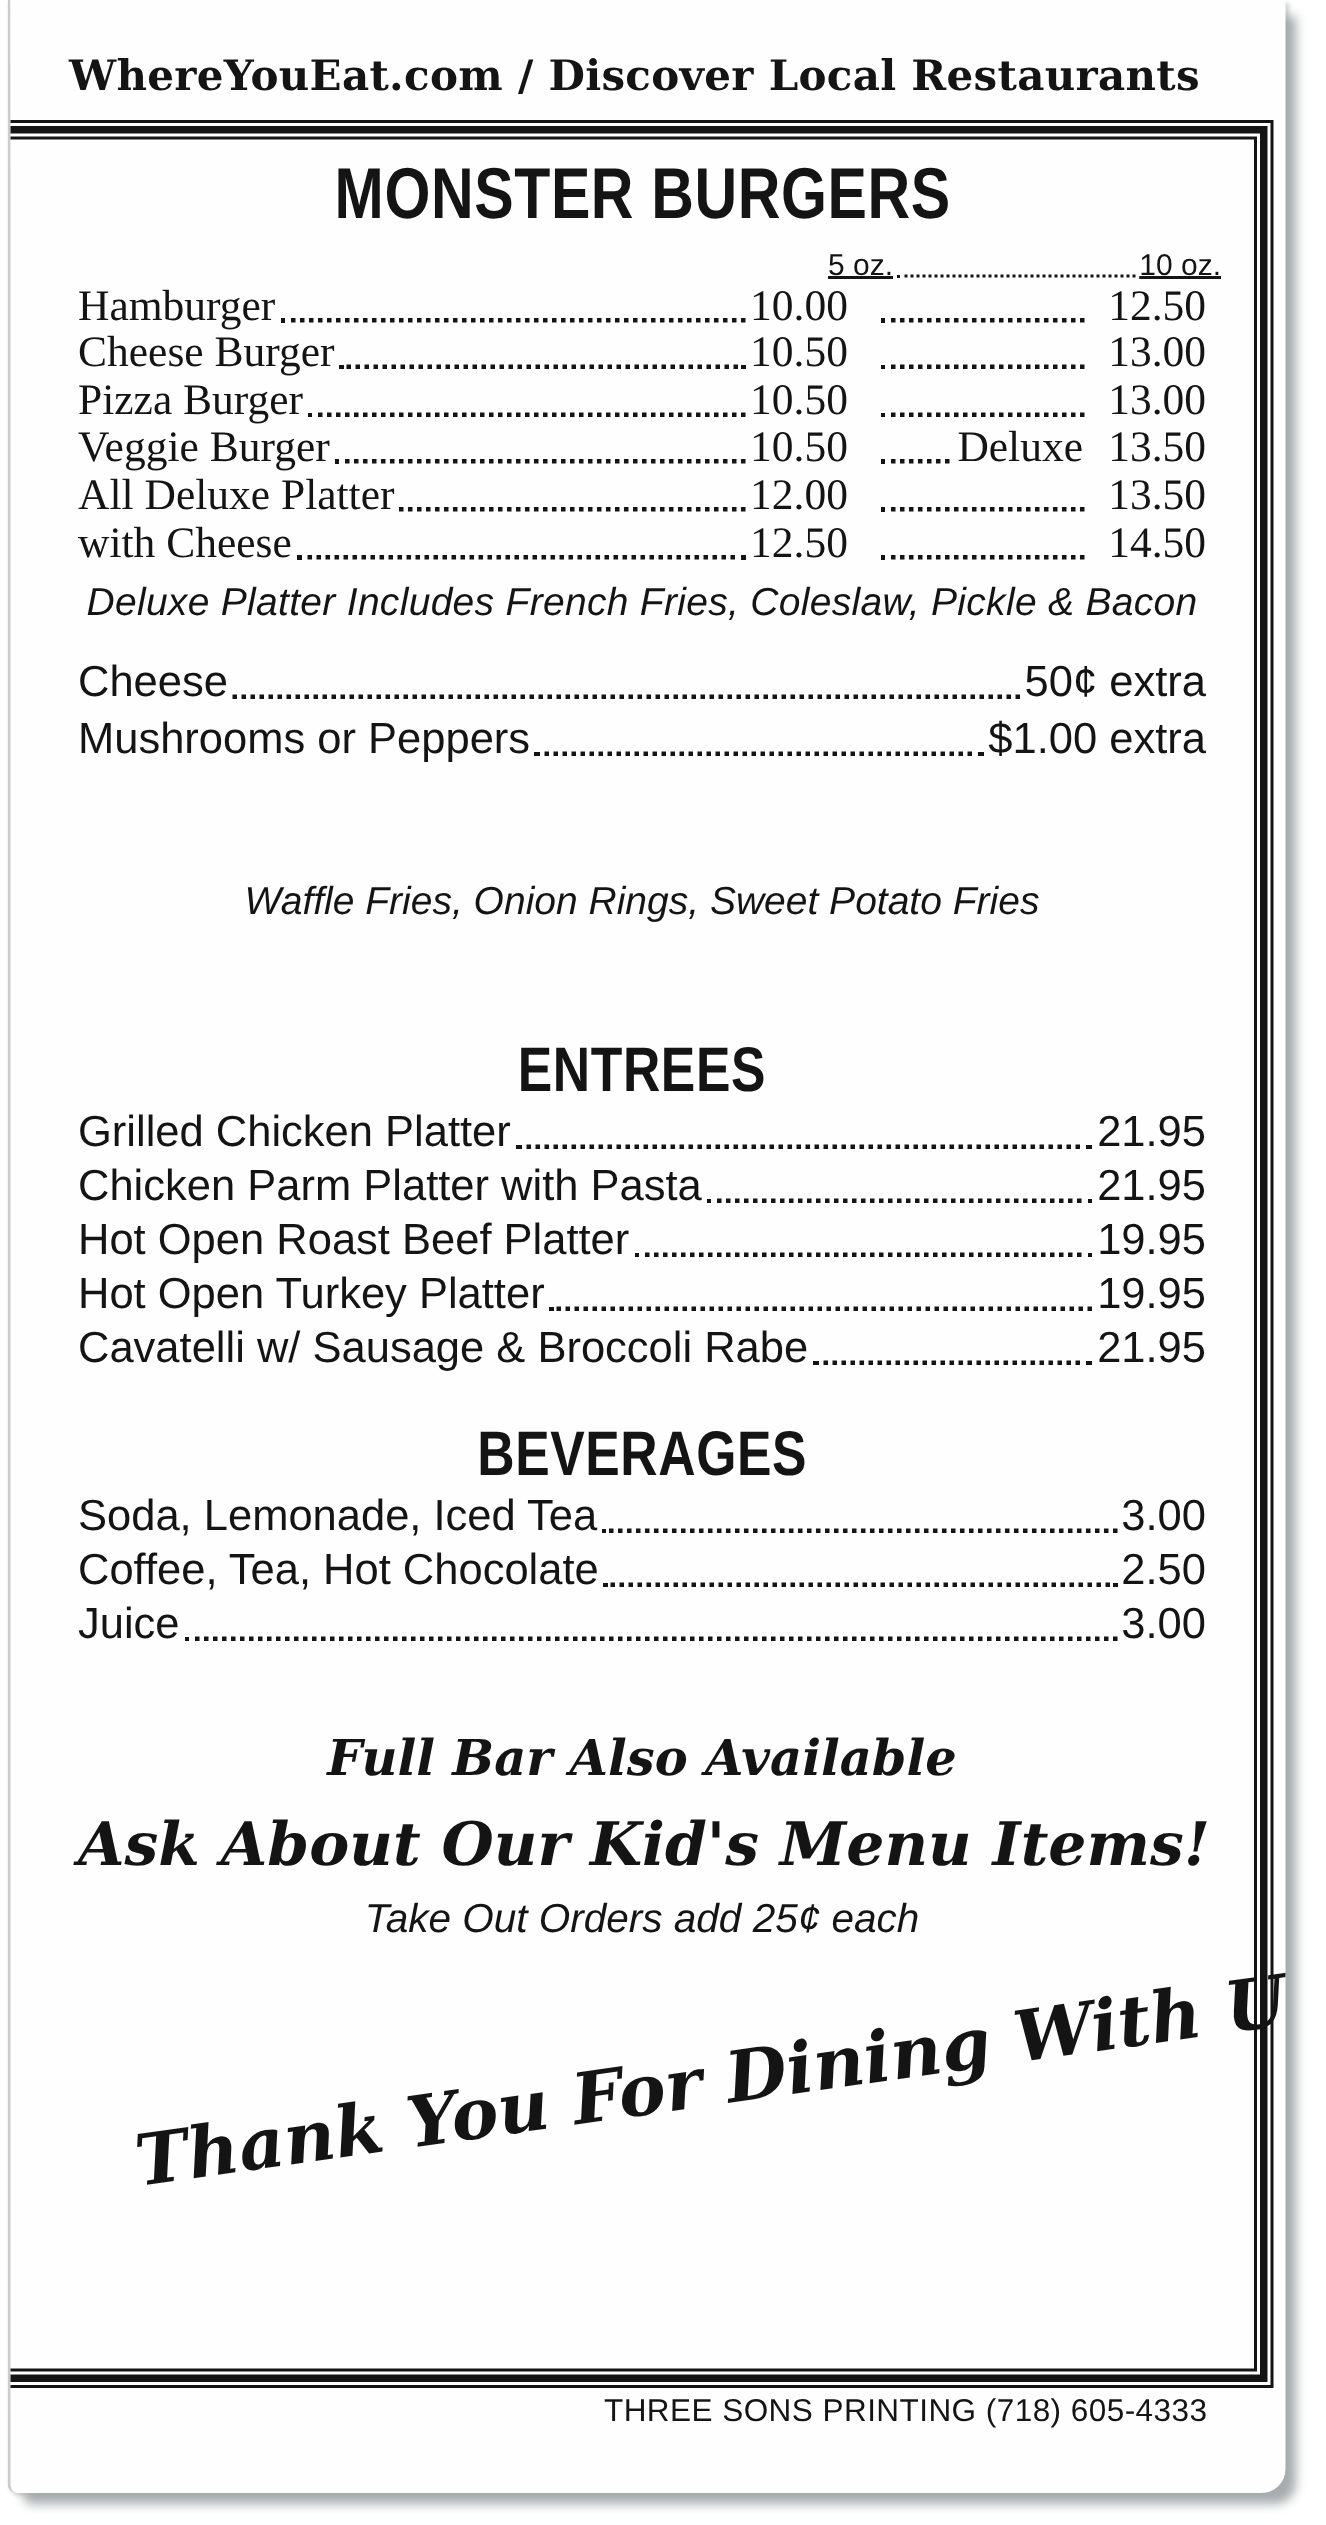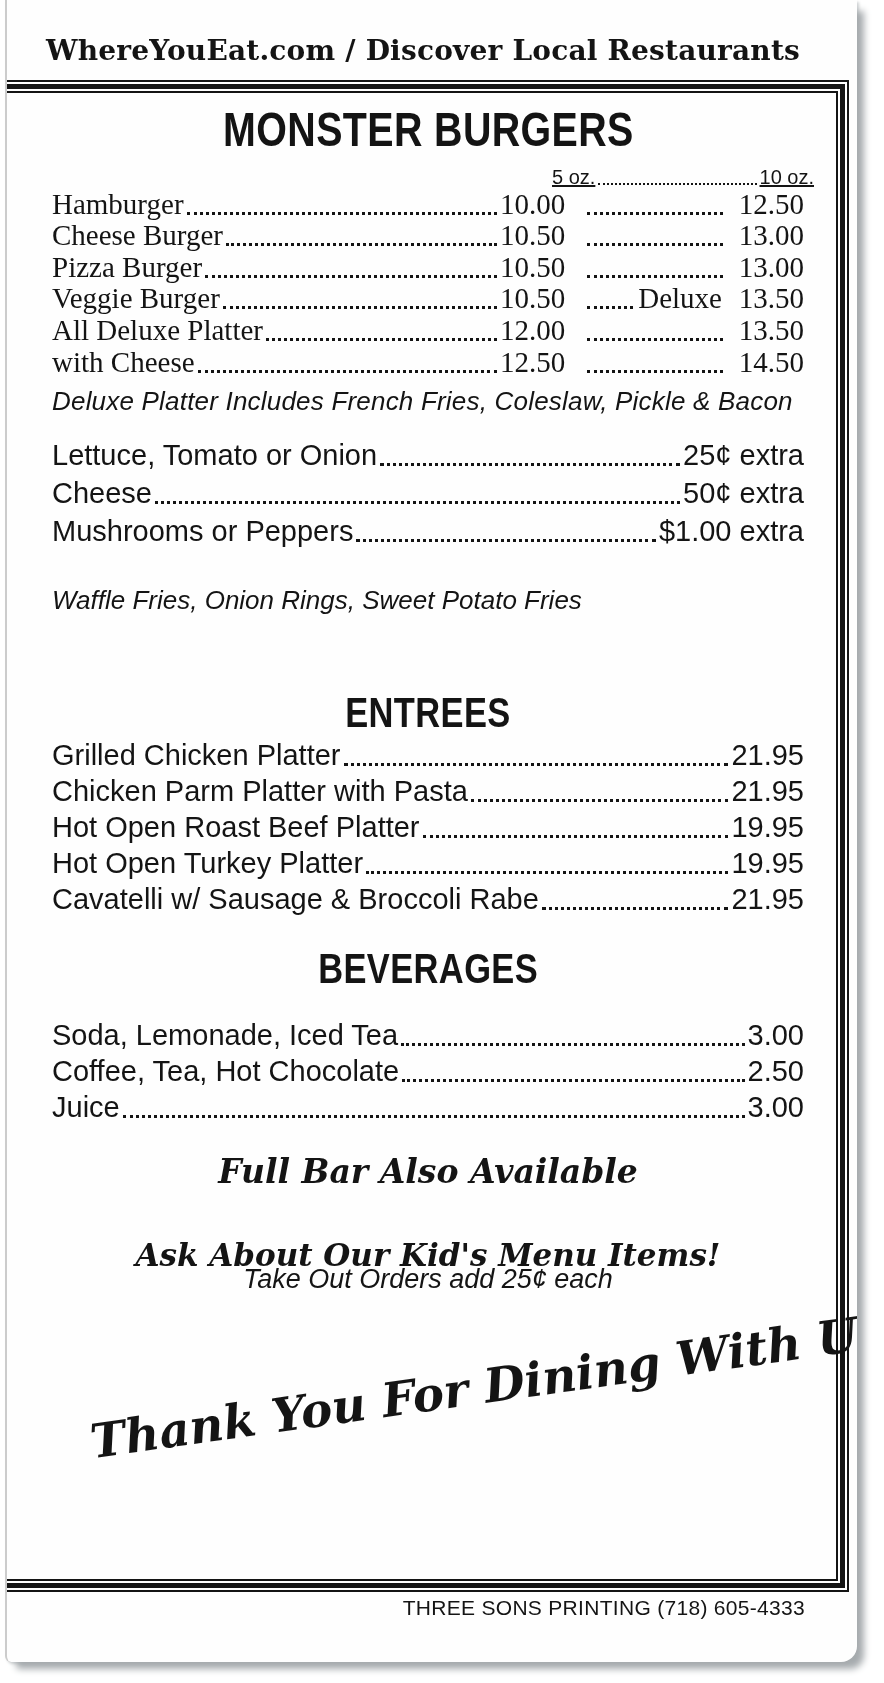--- a/index.html
+++ b/index.html
@@ -45,29 +45,29 @@
   .p2 { width:78px; text-align:right; }
   .mid:not(:empty) { margin:0 4px 0 2px; }
 
   .extras-rows { top:342px; }
   .extras-rows .mrow { height:38px; }
   .extras-rows .px { text-align:right; }
 
   .entree-rows { top:644px; }
   .entree-rows .mrow, .bev-rows .mrow { height:36px; }
   .entree-rows .p2, .bev-rows .p2 { width:auto; }
-  .bev-rows { top:900px;margin-top:24px; }
-
-  .note-italic { font-style:italic; }
+  .bev-rows { top:900px; }
+
+  .note-italic { text-align:center; font-style:italic; }
   .deluxe-note { top:294px; font-size:26px; letter-spacing:0.2px; }
   .sub-note { top:492px; font-size:26px; line-height:33px; }
 
   .script-line { text-align:center; font-family:"DejaVu Serif", serif; font-style:italic; font-weight:bold; white-space:nowrap; }
   .script1 { top:1060px; font-size:33px; }
-  .script2 { top:1145px; font-size:31px; }
+  .script2 { top:1114px; font-size:40px; }
   .takeout { top:1172px; text-align:center; font-style:italic; font-size:27px; }
 
   .thanks { top:1270px; left:35px; text-align:center;
             font-family:"DejaVu Serif", serif; font-style:italic; font-weight:bold;
             font-size:47px; white-space:nowrap;
             transform:rotate(-8deg); transform-origin:center; }
 
   .printer { position:absolute; top:1596px; right:52px; font-size:21px; letter-spacing:0.3px; white-space:nowrap; }
 </style>
 </head>
@@ -155,25 +155,20 @@
             <span class="mid"></span>
           </span>
           <span class="p2">14.50</span>
       </div>
     </div>
 
     <div class="note-italic deluxe-note">Deluxe Platter Includes French Fries, Coleslaw, Pickle &amp; Bacon</div>
 
     <div class="rows extras-rows">
       <div class="mrow">
-        <span>Lettuce, Tomato or Onion</span>
-          <span class="lead"></span>
-          <span class="px">25¢ extra</span>
-      </div>
-      <div class="mrow">
         <span>Cheese</span>
           <span class="lead"></span>
           <span class="px">50¢ extra</span>
       </div>
       <div class="mrow">
         <span>Mushrooms or Peppers</span>
           <span class="lead"></span>
           <span class="px">$1.00 extra</span>
       </div>
     </div>

